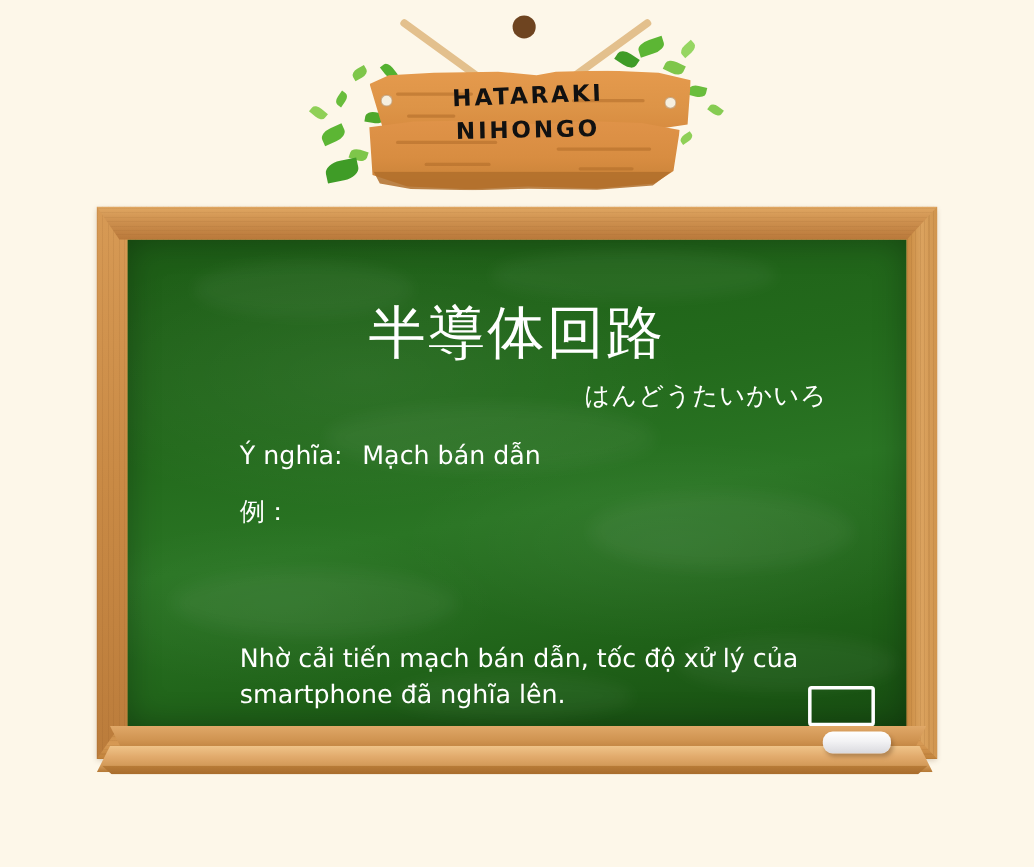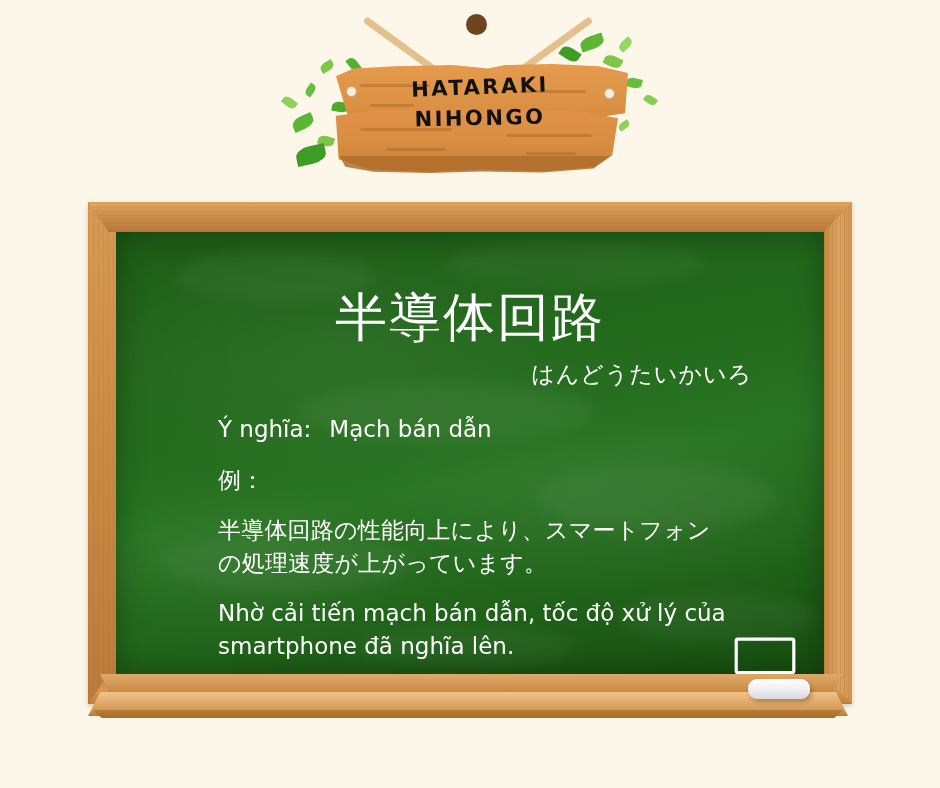--- a/index.html
+++ b/index.html
@@ -141,21 +141,21 @@
   
   .leaf {
     position: absolute;
     border-radius: 50% 0 50% 0;
   }
 
   
   #board-wrap {
     position: absolute;
     left: 88px;
-    top: 202px;
+    top: 188px;
     width: 764px;
     height: 512px;
   }
   #frame {
     position: absolute;
     left: 0;
     top: 0;
     width: 764px;
     height: 502px;
     background:
@@ -399,22 +399,20 @@
         <div class="smudge" style="left:500px;top:360px;width:200px;height:50px;"></div>
         <div class="smudge" style="left:240px;top:395px;width:220px;height:40px;"></div>
 
         <div id="board-content">
           <div id="term-title">半導体回路</div>
           <div id="term-reading">はんどうたいかいろ</div>
 
           <div class="body-line" id="meaning-row"><span>Ý nghĩa:</span><span style="display:inline-block;width:18px;"></span><span>Mạch bán dẫn</span></div>
 
           <div class="body-line" id="example-label">例：</div>
-          <div class="body-line" id="example-jp">半導体回路の性能向上により、スマートフォン
-の処理速度が上がっています。</div>
           <div class="body-line" id="example-vi">Nhờ cải tiến mạch bán dẫn, tốc độ xử lý của
 smartphone đã nghĩa lên.</div>
         </div>
 
         <svg id="monitor-icon" viewBox="0 0 62 50" fill="none" xmlns="http://www.w3.org/2000/svg">
           <rect x="2.2" y="2.2" width="57.6" height="33.5" rx="1.6" stroke="#ffffff" stroke-width="3.2"></rect>
           <rect x="26" y="36.5" width="10" height="4.2" fill="#ffffff"></rect>
           <rect x="22" y="37.5" width="18" height="3.0" stroke="#ffffff" stroke-width="2.4" fill="none"></rect>
           <rect x="13" y="42.6" width="36" height="5.2" stroke="#ffffff" stroke-width="2.8" fill="none"></rect>
         </svg>

